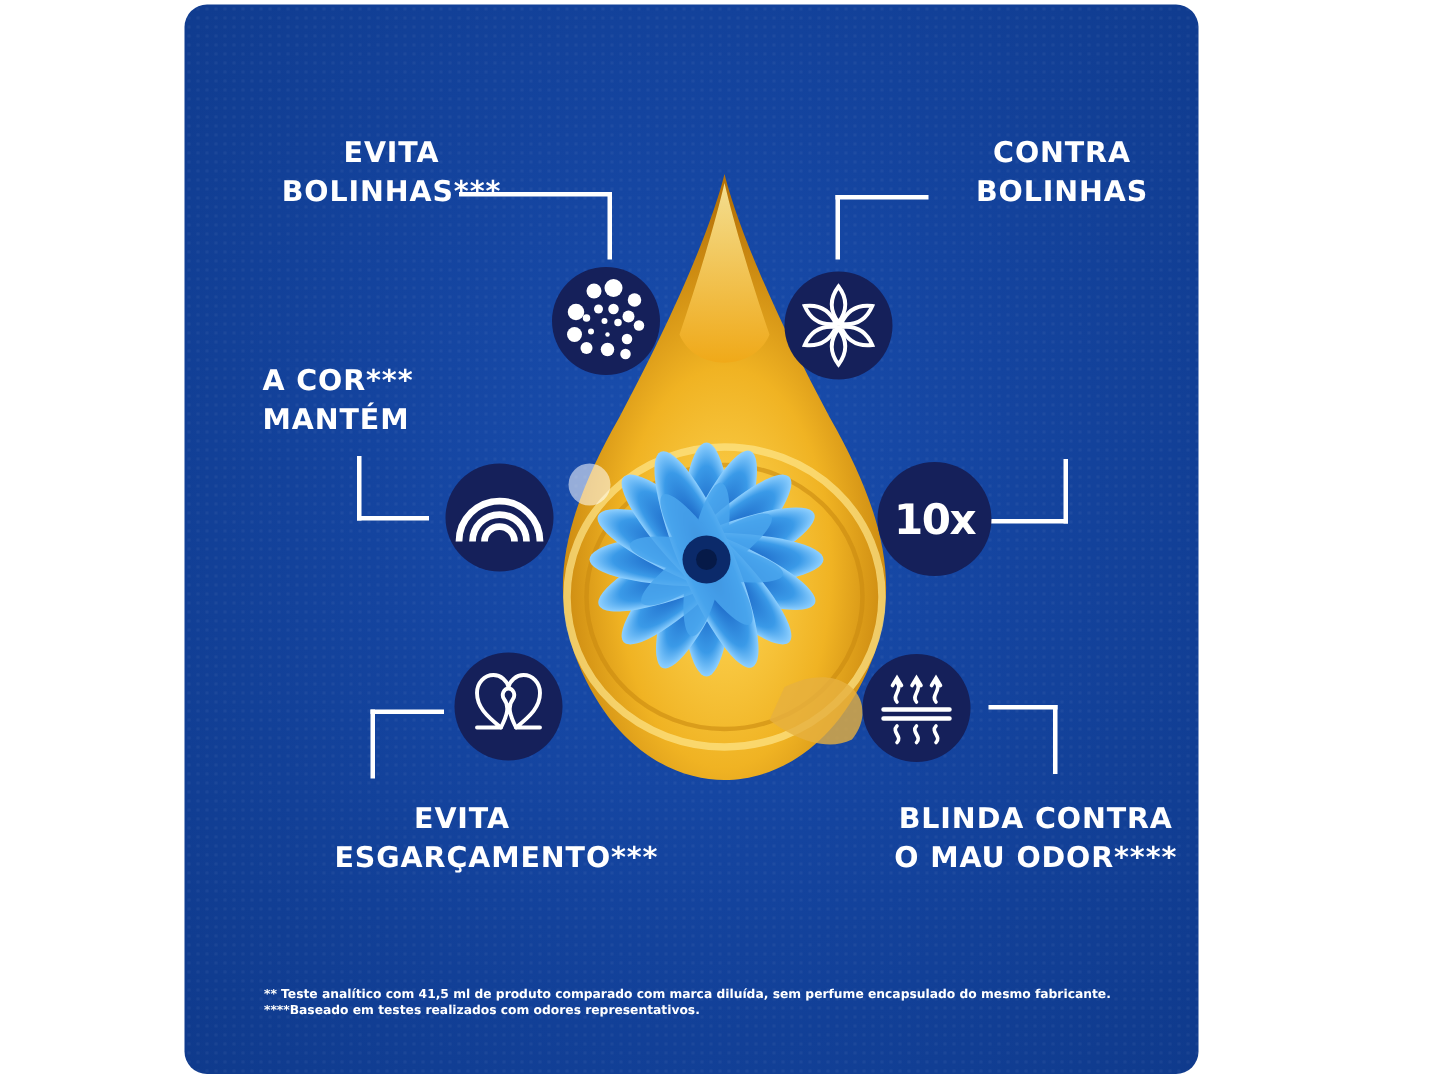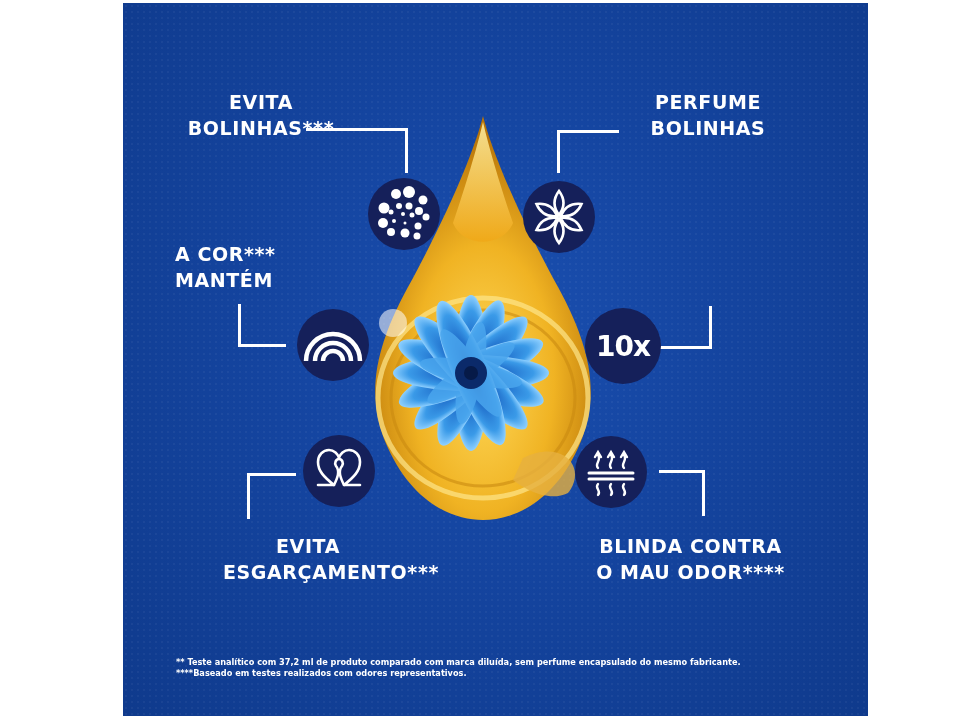--- a/index.html
+++ b/index.html
@@ -1,19 +1,19 @@
 <!DOCTYPE html>
 <html><head>
 <meta charset="utf-8">
 <style>
   html,body{margin:0;padding:0;background:#ffffff;}
   body{width:960px;height:720px;position:relative;overflow:hidden;font-family:"DejaVu Sans","Liberation Sans",sans-serif;}
-  .panel{position:absolute;left:123px;top:3px;width:745px;height:713px;
+  .panel{position:absolute;left:123px;top:3px;width:676px;height:713px;
     background:radial-gradient(ellipse at 50% 45%, #1a4fb0 0%, #14449f 45%, #0f3a8c 100%);
-    overflow:hidden;}
+    overflow:hidden;border-radius:15px;}
   .panel::before{content:"";position:absolute;inset:0;
     background-image:radial-gradient(rgba(255,255,255,0.045) 1px, transparent 1.4px);
     background-size:6px 6px;}
   .label{position:absolute;color:#ffffff;font-weight:bold;font-size:19px;line-height:26px;letter-spacing:0.6px;text-align:center;white-space:nowrap;}
   .line{position:absolute;border-color:#ffffff;border-style:solid;border-width:0;}
   .badge{position:absolute;width:72px;height:72px;border-radius:50%;background:#15205a;display:flex;align-items:center;justify-content:center;}
   .badge svg{display:block;}
   .ten{color:#fff;font-weight:bold;font-size:28px;letter-spacing:-1px;font-family:"DejaVu Sans",sans-serif;}
   .drop{position:absolute;left:240px;top:105px;}
   .footnotes{position:absolute;left:53px;top:654px;color:#ffffff;font-size:8.2px;line-height:10.5px;font-weight:bold;}
@@ -92,21 +92,21 @@
         <circle cx="20" cy="37" r="2"></circle>
         <circle cx="31" cy="39" r="1.5"></circle>
         <circle cx="44" cy="42" r="3.5"></circle>
       <circle cx="17" cy="48" r="4"></circle>
         <circle cx="31" cy="49" r="4.5"></circle>
         <circle cx="43" cy="52" r="3.5"></circle>
     </svg>
   </div>
 
   <div class="label" style="left:510px;top:86px;width:150px;">
-    <div>PERFUME</div>
+    <div>CONTRA</div>
     <div>BOLINHAS</div>
   </div>
   <div class="line" style="left:434px;top:127px;width:59px;height:40px;border-top-width:3px;border-left-width:3px;"></div>
   <div class="badge" style="left:400px;top:178px;">
     <svg width="58" height="58" viewBox="-29 -29 58 58" fill="none" stroke="#fff" stroke-width="2.6">
       <path d="M0 -2 C-6 -10 -6 -18 0 -26 C6 -18 6 -10 0 -2 Z"></path>
       <path d="M0 -2 C-6 -10 -6 -18 0 -26 C6 -18 6 -10 0 -2 Z" transform="rotate(60)"></path>
       <path d="M0 -2 C-6 -10 -6 -18 0 -26 C6 -18 6 -10 0 -2 Z" transform="rotate(120)"></path>
       <path d="M0 -2 C-6 -10 -6 -18 0 -26 C6 -18 6 -10 0 -2 Z" transform="rotate(180)"></path>
       <path d="M0 -2 C-6 -10 -6 -18 0 -26 C6 -18 6 -10 0 -2 Z" transform="rotate(240)"></path>
@@ -155,16 +155,16 @@
       <path d="M38 38 C34 42 42 45 38 49"></path>
     </svg>
   </div>
   <div class="line" style="left:536px;top:467px;width:43px;height:43px;border-top-width:3px;border-right-width:3px;"></div>
   <div class="label" style="left:470px;top:530px;width:195px;">
     <div>BLINDA CONTRA</div>
     <div>O MAU ODOR****</div>
   </div>
 
   <div class="footnotes">
-    <div>** Teste analítico com 37,2 ml de produto comparado com marca diluída, sem perfume encapsulado do mesmo fabricante.</div>
+    <div>** Teste analítico com 41,5 ml de produto comparado com marca diluída, sem perfume encapsulado do mesmo fabricante.</div>
     <div>****Baseado em testes realizados com odores representativos.</div>
   </div>
 </div>
 
 </body></html>

